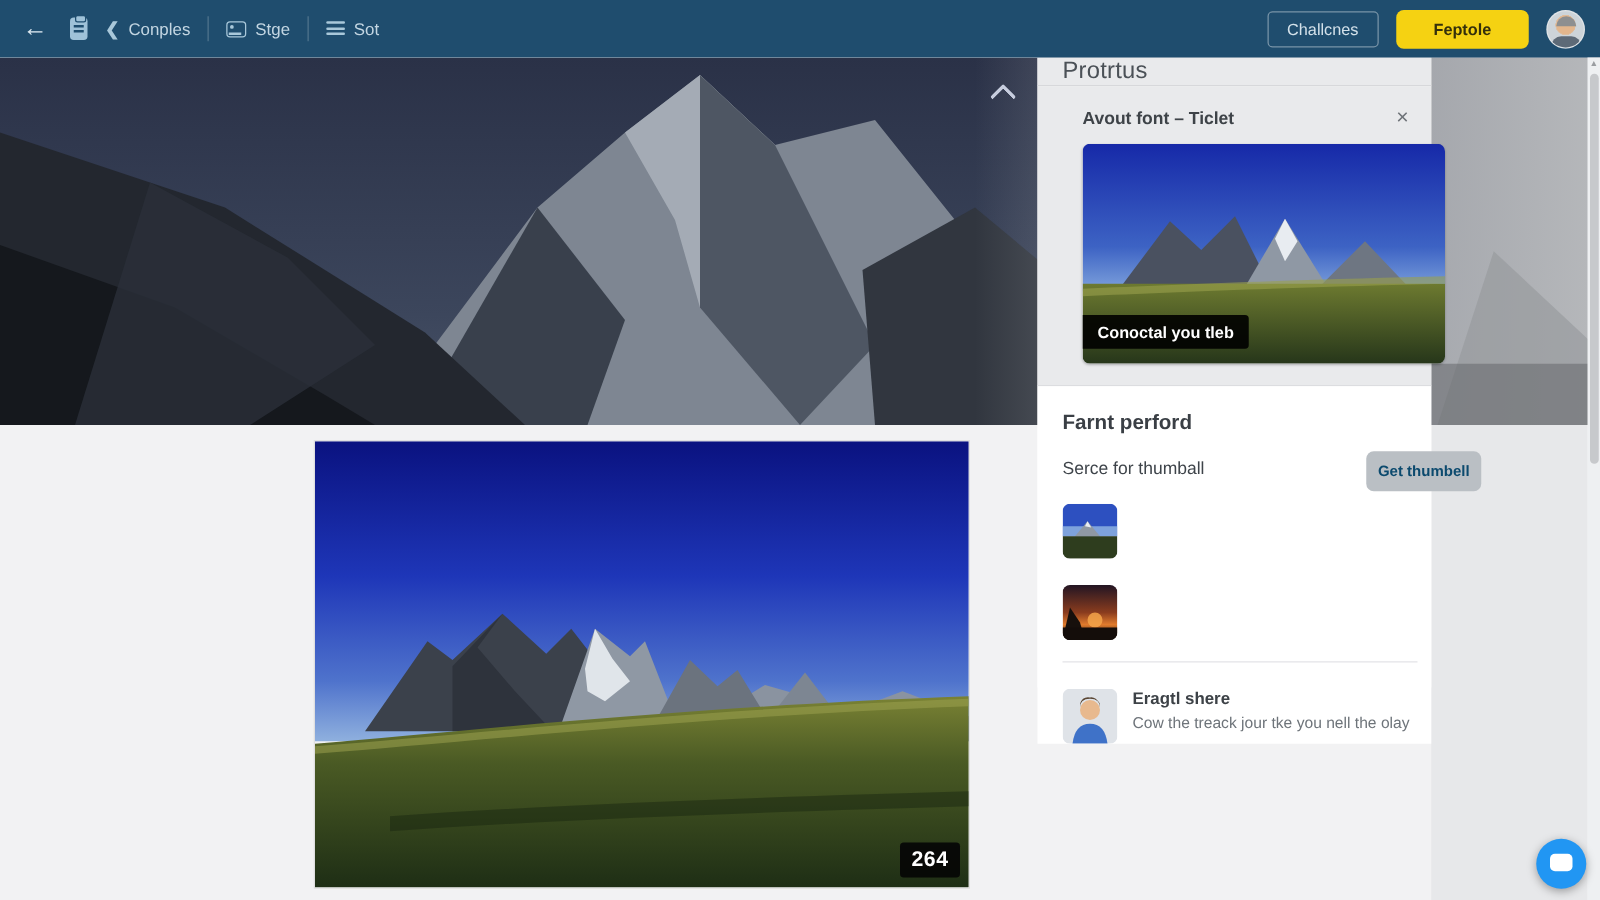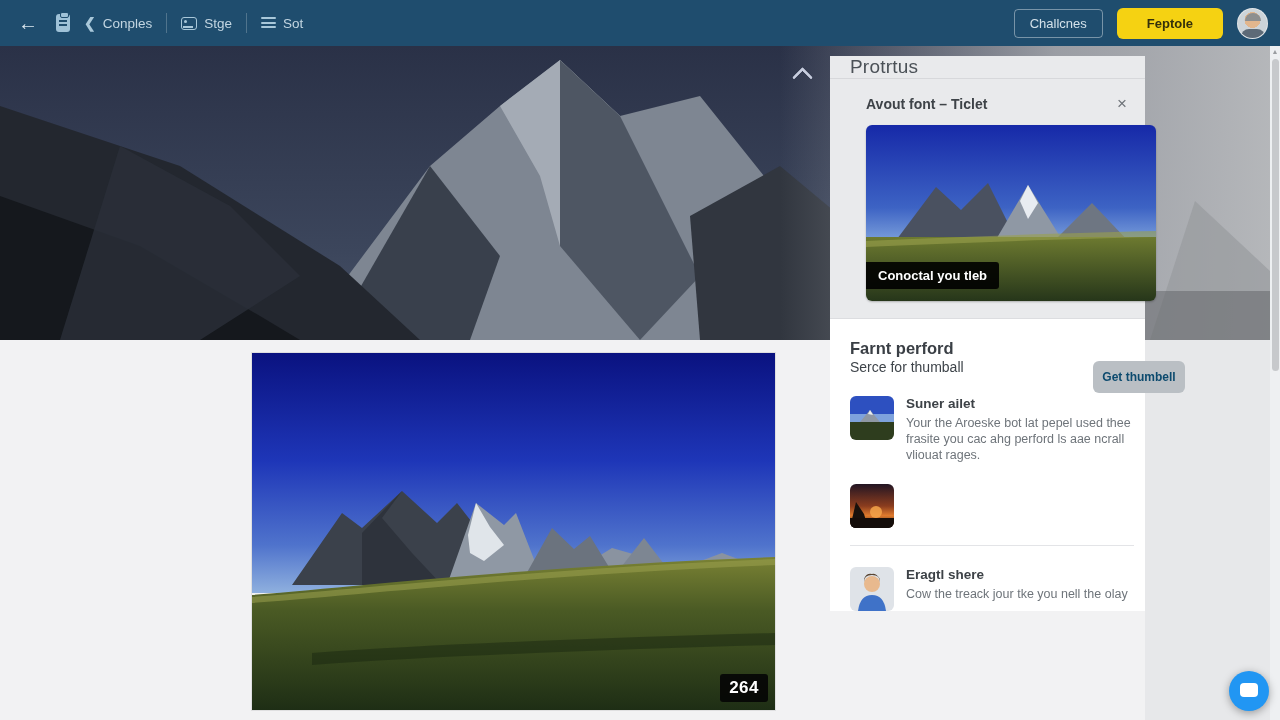--- a/index.html
+++ b/index.html
@@ -59,41 +59,41 @@
   
   .right-strip { position:absolute; left:1145px; top:340px; width:125px; height:380px;
                  background:#e7e8ea; z-index:2; }
   .scrollbar { position:absolute; left:1270px; top:46px; width:10px; height:674px;
                background:#eef0f2; z-index:31; }
   .scroll-arrow { position:absolute; left:1px; top:2px; font-size:7px; color:#9a9da1; width:8px; text-align:center; }
   .scroll-thumb { position:absolute; left:1.5px; top:13px; width:7px; height:312px;
                   background:#c7c9cc; border-radius:4px; cursor:grab; }
 
   
-  .panel { position:absolute; left:830px; top:56px; width:315px; height:504px; z-index:4;
+  .panel { position:absolute; left:830px; top:46px; width:315px; height:504px; z-index:4;
            background:#fff; display:flex; flex-direction:column; }
   .panel-header { background:#e9eaec; height:59px; display:flex; align-items:center;
                   padding-left:20px; font-size:19px; color:#4b5157; letter-spacing:.2px;
                   border-bottom:1px solid #d7d8db; }
   .panel-card { background:#e9eaec; padding:16px 16px 17px 36px; border-bottom:1px solid #dcdde0; }
   .card-titlerow { display:flex; align-items:center; justify-content:space-between; margin-bottom:13px; }
   .card-title { font-size:14px; font-weight:600; color:#3e4348; }
   .x-btn { font-size:17px; color:#6f7479; cursor:pointer; line-height:1; padding:0 2px; }
   .card-image { position:relative; width:290px; height:176px; border-radius:6px; overflow:hidden;
                 box-shadow:0 1px 2px rgba(0,0,0,.25); cursor:pointer; }
   .card-image svg { display:block; }
   .card-image-label { position:absolute; left:0; bottom:12px; background:rgba(0,0,0,.9); color:#fff;
                       font-size:13px; font-weight:600; padding:6px 12px; border-radius:0 3px 3px 0; }
 
   .panel-body { background:#fff; flex:1; padding:18px 16px 0 20px; position:relative; }
   .thumb-heading { font-size:16.5px; font-weight:600; color:#3a3f45; margin-top:2px; }
   .get-thumb-btn { position:absolute; left:1093px; top:361px; width:92px; height:32px; z-index:25;
                    background:#babfc4; border:none; border-radius:6px; color:#0c4a6e;
                    font-size:12px; font-weight:bold; font-family:"Liberation Sans",sans-serif; cursor:default; }
-  .sub-row { display:flex; align-items:center; justify-content:space-between; width:290px; }
+  .sub-row { display:flex; align-items:center; justify-content:space-between; margin-top:17px; width:290px; }
   .sub-heading { font-size:14px; font-weight:500; color:#3e444a; }
 
   .item { display:flex; gap:12px; margin-top:21px; width:292px; }
   .item-thumb { width:44px; height:44px; border-radius:6px; overflow:hidden; flex:none; cursor:pointer; }
   .item-thumb svg { display:block; }
   .item-text { flex:1; }
   .item-title { font-size:13.5px; font-weight:700; color:#3d4247; margin-bottom:4px; }
   .item-desc { font-size:12.5px; color:#6e747a; line-height:16px; }
   .item-link { display:inline-block; margin-top:13px; font-size:13px; color:#2e7cd6;
                font-weight:500; text-decoration:none; cursor:pointer; }
@@ -252,24 +252,20 @@
       <div class="item">
         <div class="item-thumb">
           <svg width="44" height="44" viewBox="0 0 44 44">
             <rect width="44" height="26" fill="#2d50c0"></rect>
             <rect y="18" width="44" height="8" fill="#7ea2dc"></rect>
             <polygon points="10,26 20,14 30,26" fill="#8f98a4"></polygon>
             <polygon points="18,18 20,14 23,19" fill="#e9edf2"></polygon>
             <rect y="26" width="44" height="18" fill="#2e3d1e"></rect>
           </svg>
         </div>
-        <div class="item-text">
-          <div class="item-title">Suner ailet</div>
-          <div class="item-desc">Your the Aroeske bot lat pepel used thee frasite you cac ahg perford ls aae ncrall vliouat rages.</div>
-        </div>
       </div>
 
       <div class="item">
         <div class="item-thumb">
           <svg width="44" height="44" viewBox="0 0 44 44">
             <defs>
               <linearGradient id="sun4" x1="0" y1="0" x2="0" y2="1">
                 <stop offset="0" stop-color="#221523"></stop>
                   <stop offset="0.5" stop-color="#8a3c1e"></stop>
                 <stop offset="0.72" stop-color="#e07b2d"></stop>

